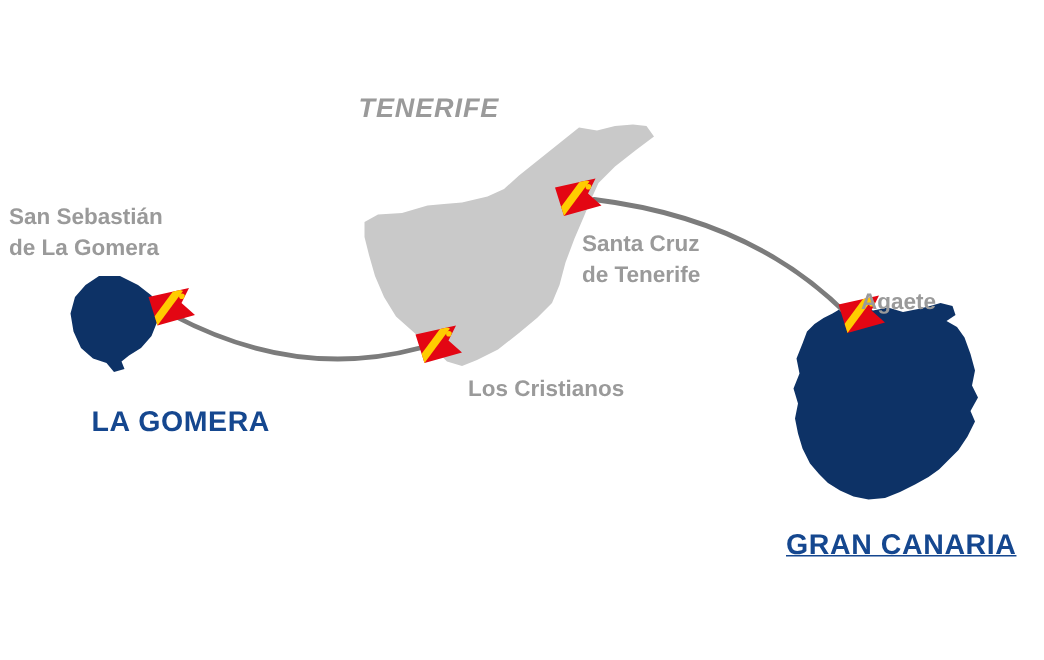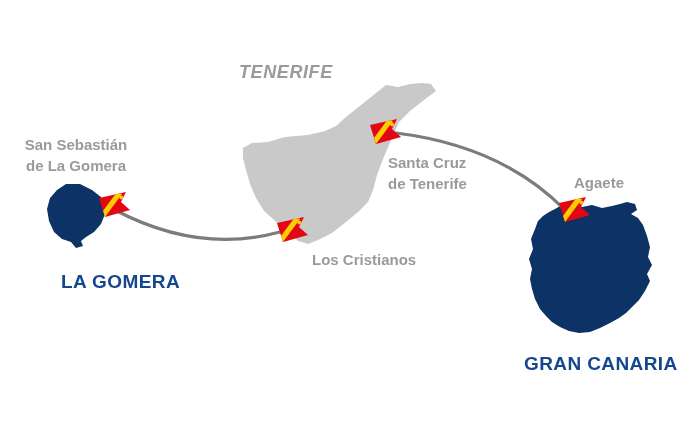--- a/index.html
+++ b/index.html
@@ -18,21 +18,21 @@
   }
   .stage svg.map{position:absolute;left:0;top:0;}
   .lbl{
     position:absolute;
     font-weight:bold;
     color:var(--label-gray);
     font-size:15px;
     line-height:21px;
     white-space:nowrap;
   }
-  .lbl.center{text-align:center;}
+  .lbl.center{text-align:left;}
   .island-name{
     color:var(--label-blue);
     font-size:19px;
     letter-spacing:0.4px;
     line-height:22px;
     margin-left:34px;
   }
   .region-name{
     color:var(--label-gray);
     font-size:18px;
@@ -93,29 +93,29 @@
     </g>
     <g>
       <use href="#flag" transform="translate(557,196)"></use>
     </g>
   </svg>
 
   <div class="lbl region-name" style="left:239px;top:62px;font-style:italic;">TENERIFE</div>
 
   <div class="lbl island-name" style="left:27px;top:271px;">LA GOMERA</div>
 
-  <div class="lbl island-name" style="left:490px;top:353px;">GRAN CANARIA</div>
+  <div class="lbl island-name" style="left:490px;top:353px;text-decoration:underline;">GRAN CANARIA</div>
 
   <div class="lbl center" style="left:6px;top:134px;width:140px;">
     <div>San Sebastián</div>
     <div>de La Gomera</div>
   </div>
 
   <div class="lbl" style="left:388px;top:152px;">
     <div>Santa Cruz</div>
     <div>de Tenerife</div>
   </div>
 
   <div class="lbl" style="left:312px;top:249px;">Los Cristianos</div>
 
-  <div class="lbl" style="left:574px;top:172px;">Agaete</div>
+  <div class="lbl" style="left:574px;top:191px;">Agaete</div>
 
 </div>
 
 </body></html>

